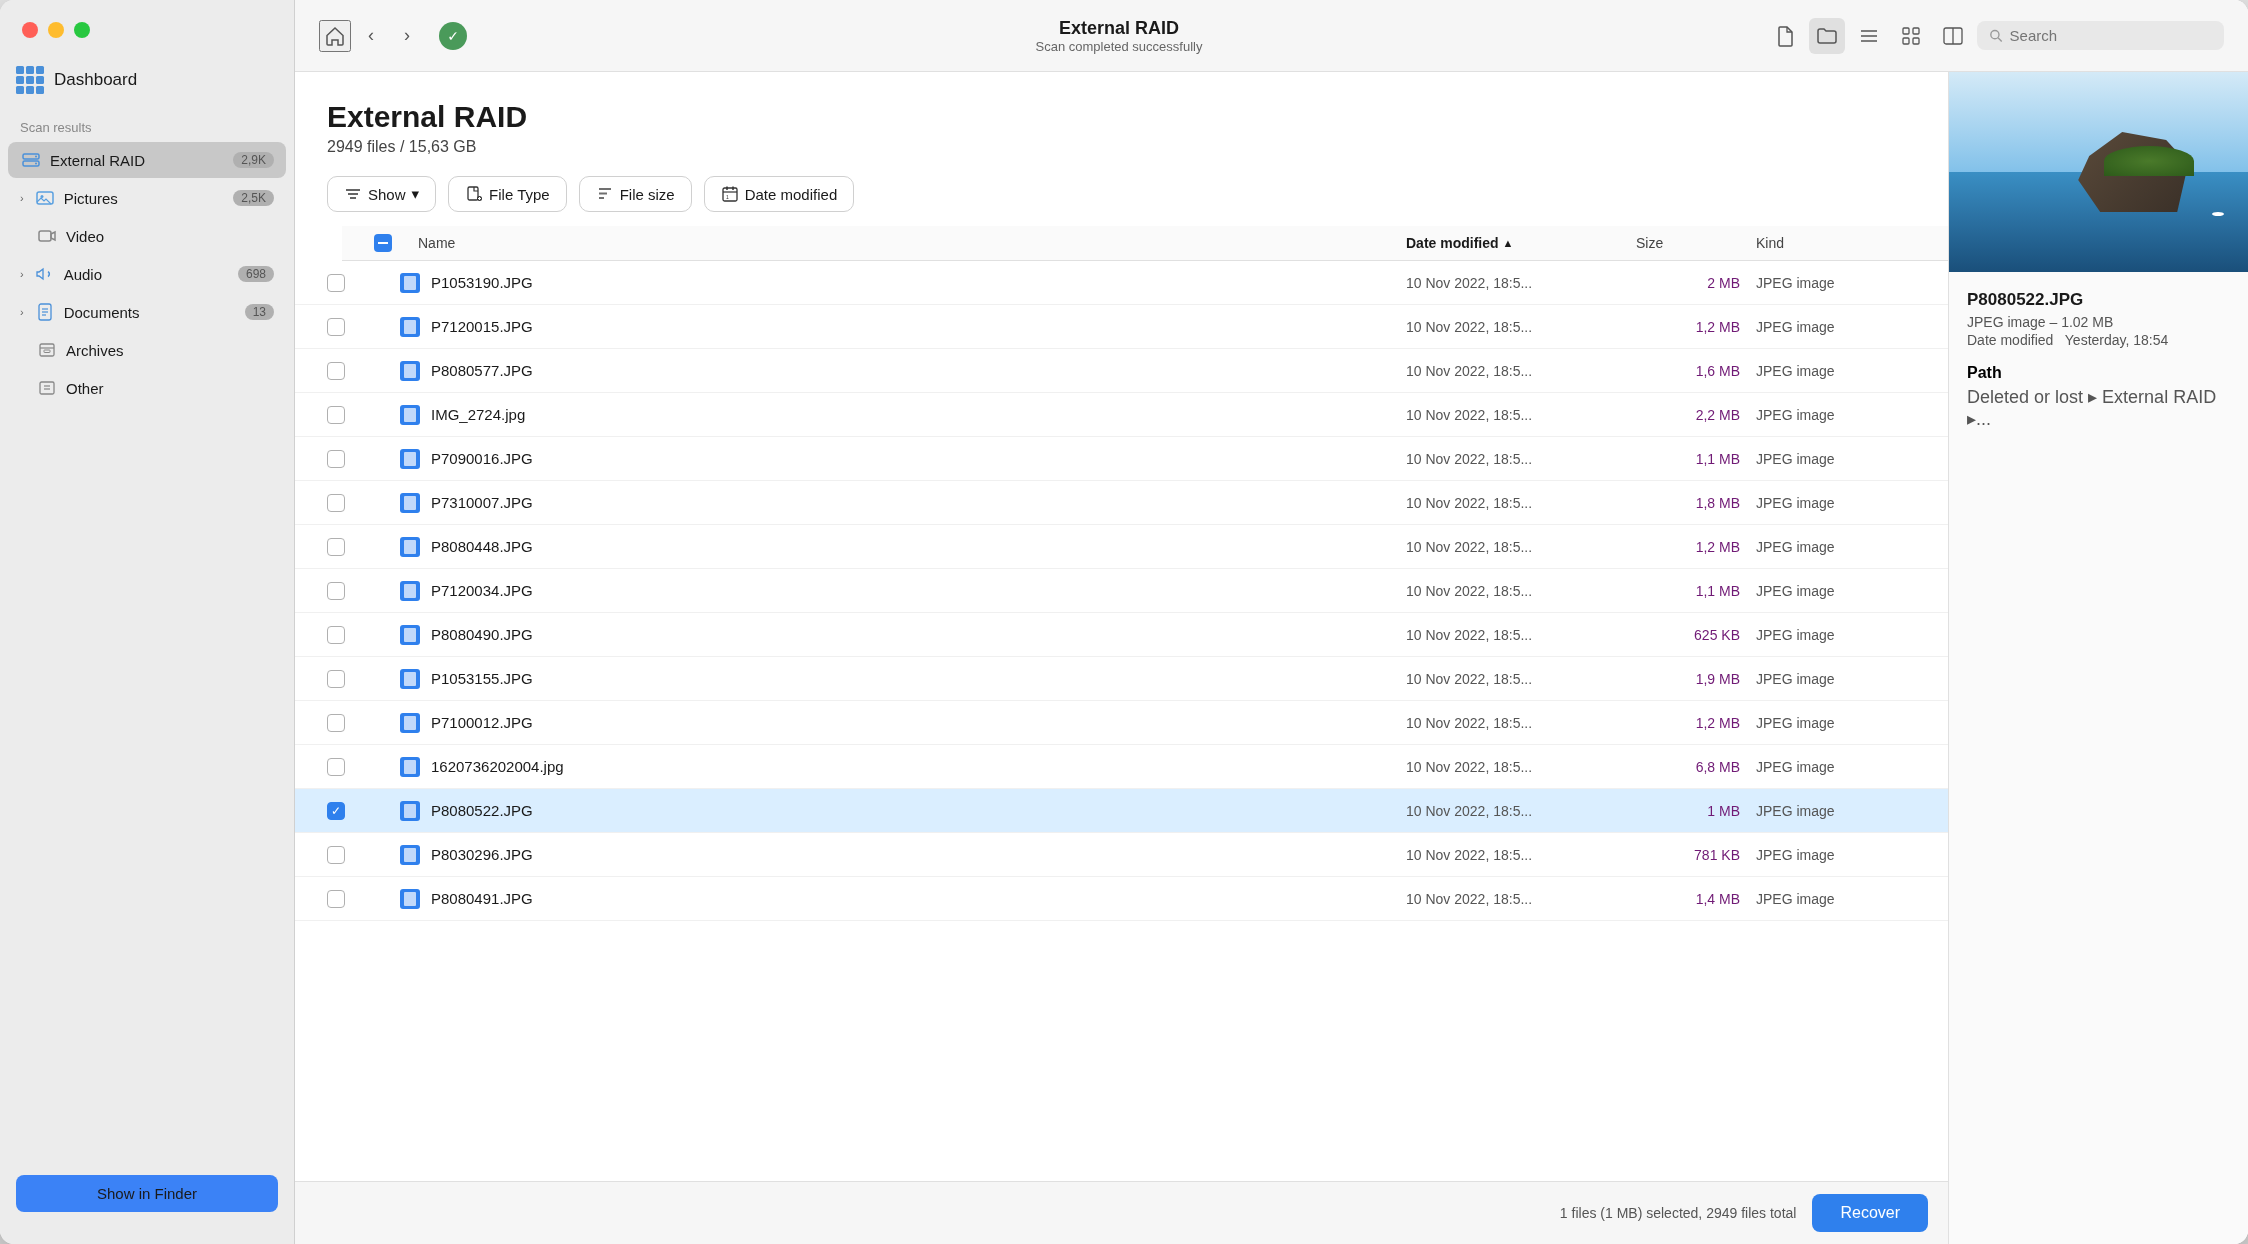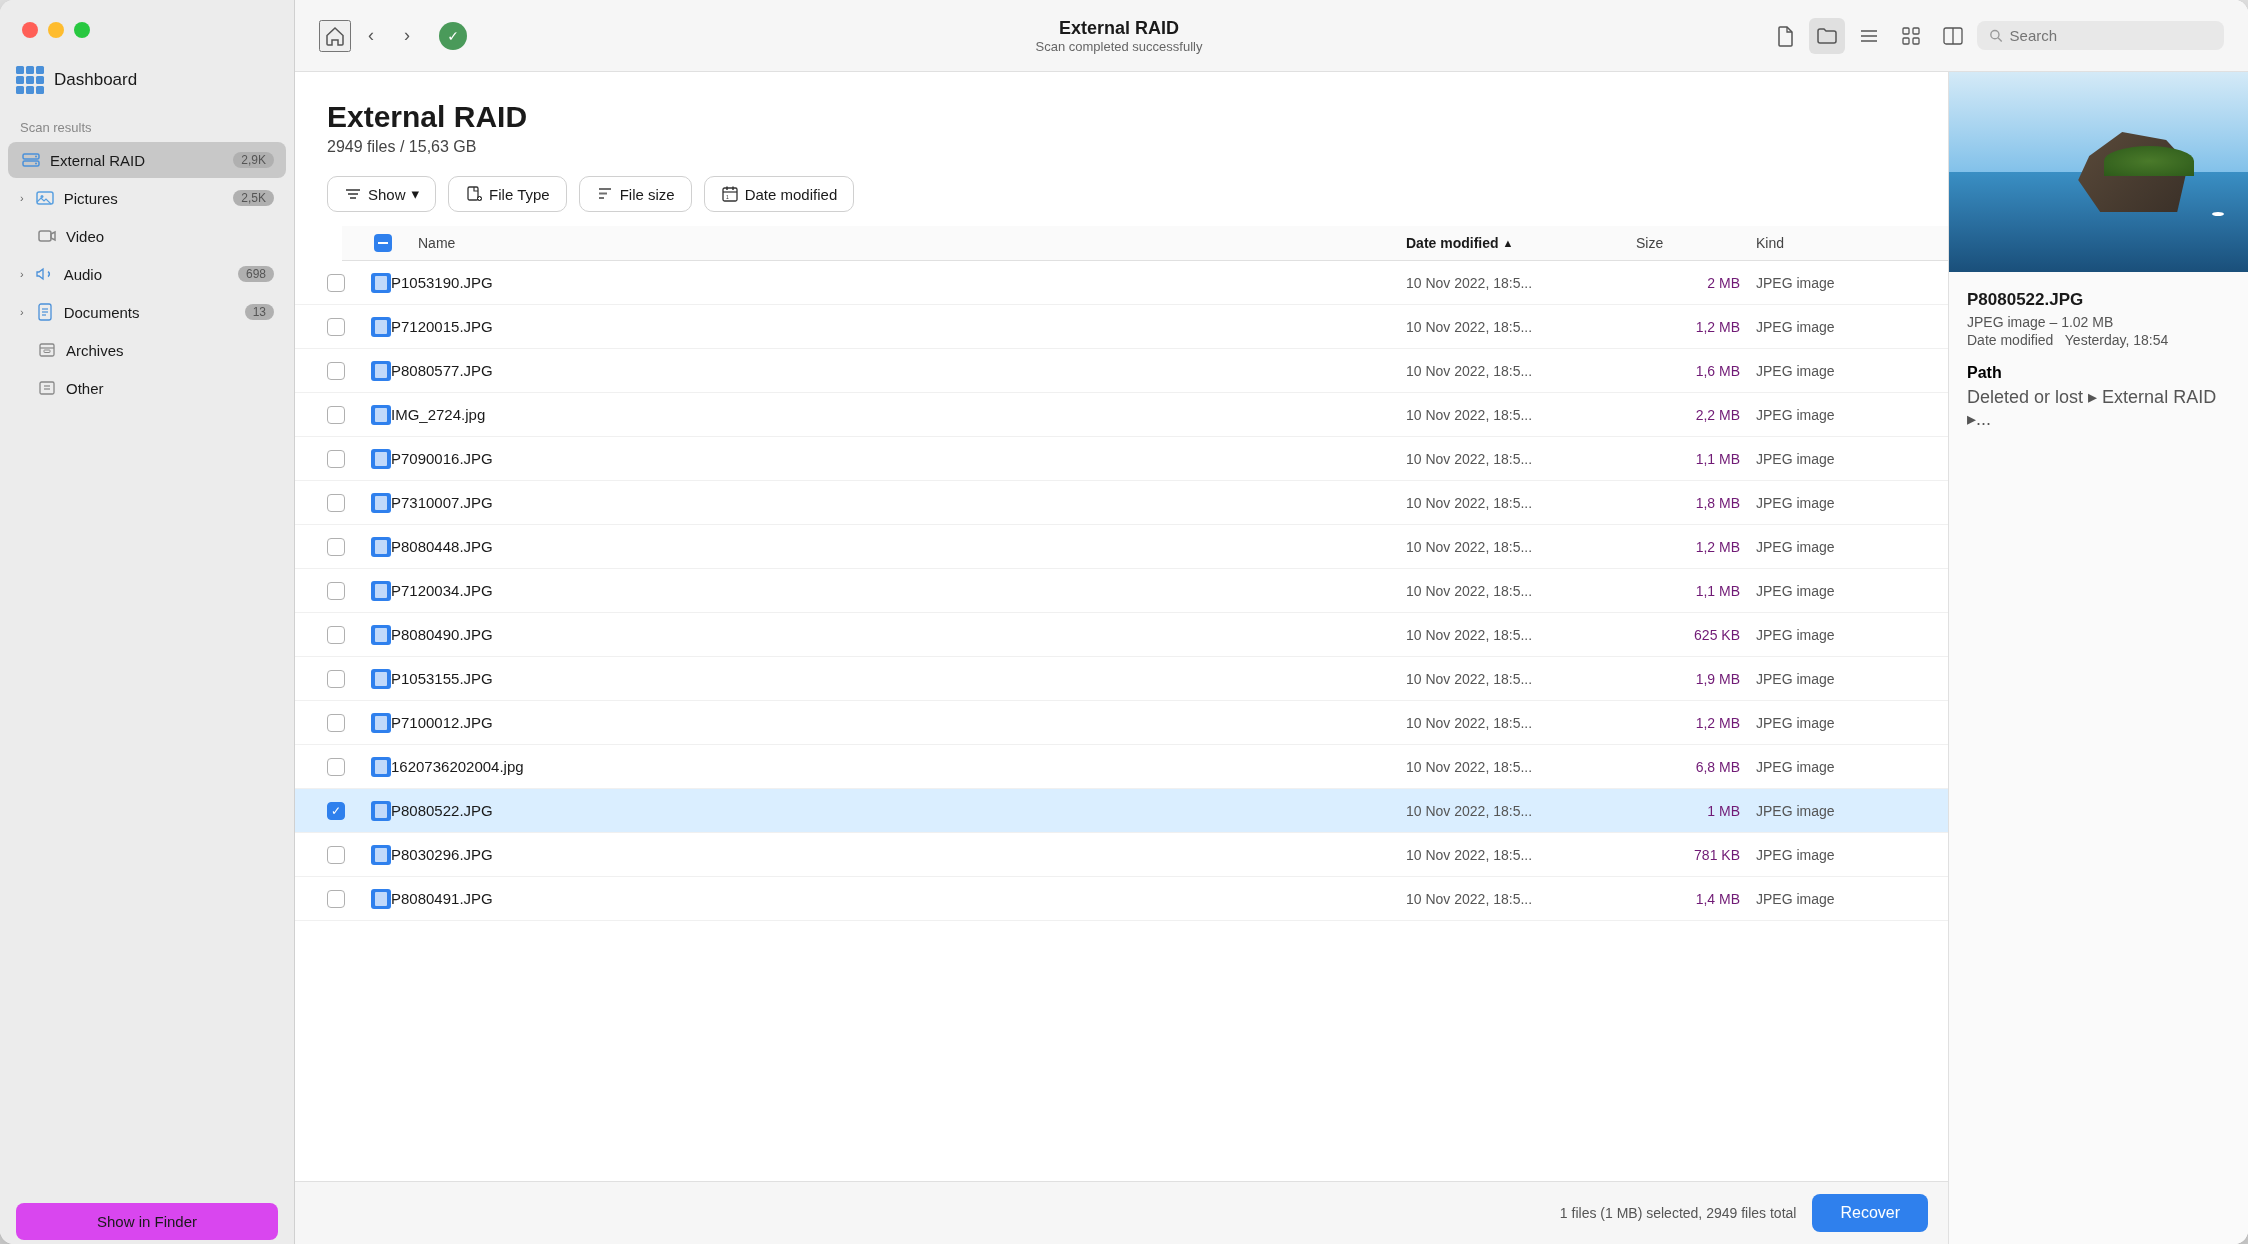--- a/index.html
+++ b/index.html
@@ -117,22 +117,22 @@
 
     .sidebar-item .expand-arrow {
       font-size: 11px;
       color: #666;
       margin-right: 2px;
     }
 
     .sidebar-spacer { flex: 1; }
 
     .show-in-finder-btn {
-      margin: 4px 16px;
-      background: #d946ef;
+      margin: 32px 16px;
+      background: #3b82f6;
       border: none;
       border-radius: 8px;
       padding: 10px 0;
       font-size: 15px;
       color: #1a1a1a;
       cursor: pointer;
       font-weight: 400;
       text-align: center;
     }
 
@@ -366,23 +366,24 @@
     .header-checkbox::after {
       content: '';
       width: 10px; height: 2px;
       background: white;
       display: block;
     }
 
     .file-name-cell {
       display: flex;
       align-items: center;
-      gap: 0;
+      gap: 11px;
       font-size: 15px;
       color: #1a1a1a;
+      margin-left: 29px;
     }
 
     .file-thumb {
       width: 20px; height: 20px;
       background: #2f80ed;
       border-radius: 3px;
       display: flex; align-items: center; justify-content: center;
       flex-shrink: 0;
     }
     .file-thumb-inner {

